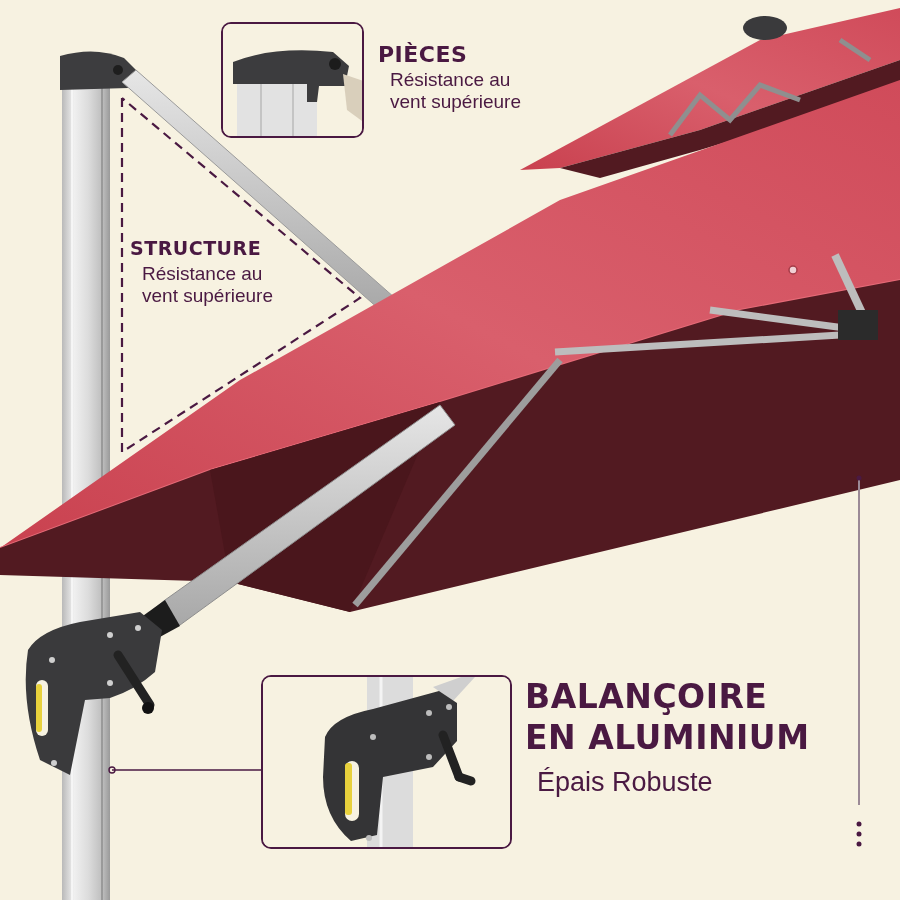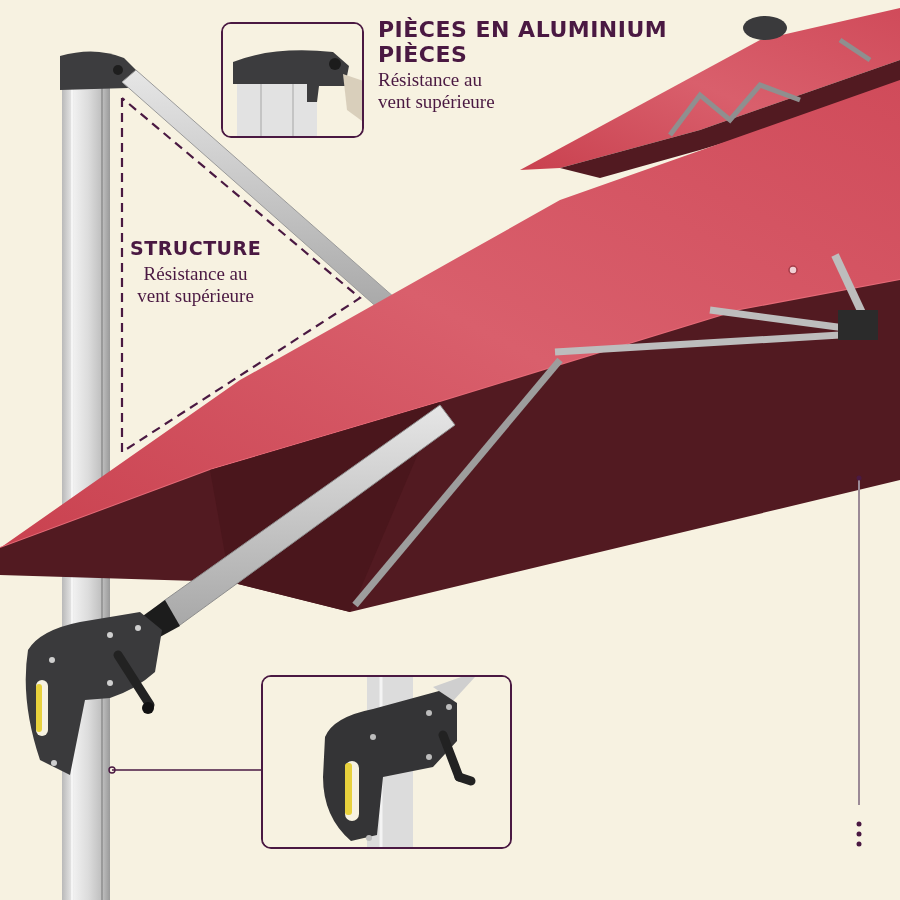--- a/index.html
+++ b/index.html
@@ -10,27 +10,27 @@
       position: relative;
     }
     .stage { position: absolute; left: 0; top: 0; width: 900px; height: 900px; }
     svg.art { position: absolute; left: 0; top: 0; }
     .callout { position: absolute; color: #4a1942; }
     .callout .title {
       font-weight: bold; letter-spacing: 0.5px; line-height: 1.12;
       margin: 0;
     }
     .callout .sub {
-      font-weight: normal; color: #4a1942; margin: 0; line-height: 1.15;
-      font-family: Liberation Serif, serif;
+      font-weight: normal; color: #4a1942; margin: 12px; line-height: 1.15;
+      font-family: Liberation Sans, sans-serif;
     }
     #c1 { left: 378px; top: 18px; }
     #c1 .title { font-size: 22px; }
     #c1 .sub { font-size: 19px; margin-top: 2px; }
-    #c2 { left: 130px; top: 238px; text-align: center; }
+    #c2 { left: 130px; top: 238px; }
     #c2 .title { font-size: 19px; }
     #c2 .sub { font-size: 19px; margin-top: 4px; }
     #c3 { left: 525px; top: 676px; }
     #c3 .title { font-size: 33px; line-height: 1.25; }
     #c3 .sub { font-size: 27px; margin-top: 8px; }
     .inset {
       position: absolute; border: 2.5px solid #4a1942; border-radius: 10px;
       overflow: hidden; background: #f7f2e1; box-sizing: border-box;
     }
     #inset-top { left: 221px; top: 22px; width: 143px; height: 116px; }
@@ -146,33 +146,42 @@
       <circle cx="186" cy="30" r="3" fill="#bdbdbd"></circle>
       <circle cx="166" cy="80" r="3" fill="#bdbdbd"></circle>
       <circle cx="106" cy="161" r="3" fill="#bdbdbd"></circle>
       <line x1="180" y1="58" x2="196" y2="100" stroke="#222" stroke-width="9" stroke-linecap="round"></line>
       <line x1="196" y1="100" x2="208" y2="104" stroke="#222" stroke-width="9" stroke-linecap="round"></line>
     </svg>
   </div>
 
   <div class="callout" id="c1">
     <p class="title">
-      <span>PIÈCES EN ALUMINIUM</span><br>
+      <br>
       <span>PIÈCES</span>
     </p>
     <p class="sub">
       <span>Résistance au</span><br>
       <span>vent supérieure</span>
     </p>
   </div>
 
   <div class="callout" id="c2">
     <p class="title">
       <span>STRUCTURE</span><br>
     </p>
     <p class="sub">
       <span>Résistance au</span><br>
       <span>vent supérieure</span>
     </p>
   </div>
 
+  <div class="callout" id="c3">
+    <p class="title">
+      <span>BALANÇOIRE</span><br>
+      <span>EN ALUMINIUM</span>
+    </p>
+    <p class="sub">
+      <span>Épais Robuste</span>
+    </p>
+  </div>
 
 </div>
 
 </body></html>

